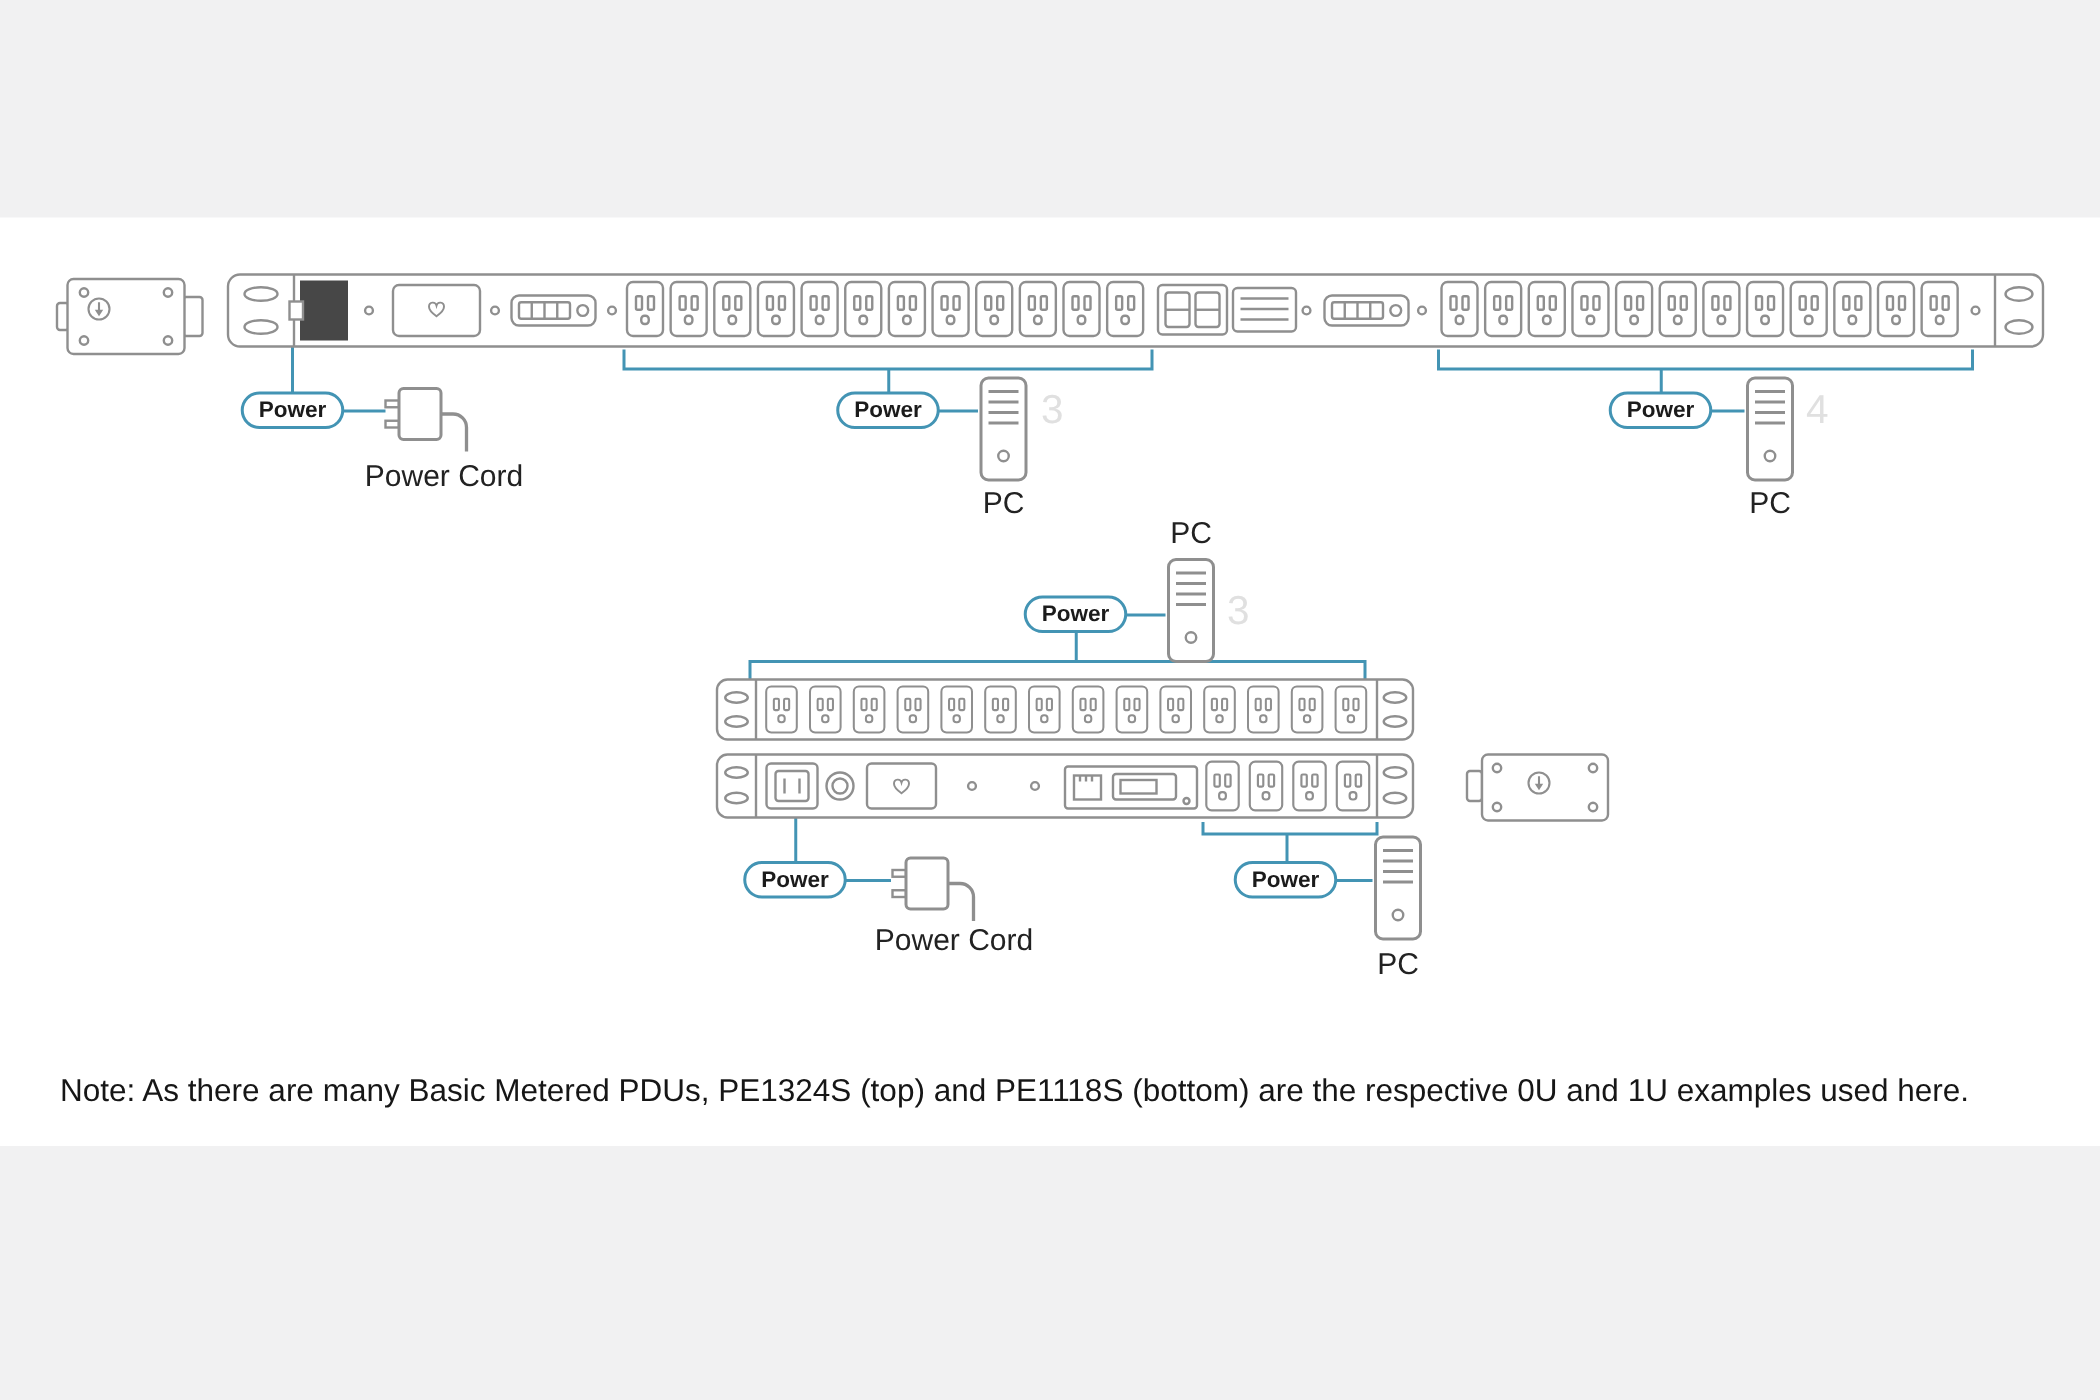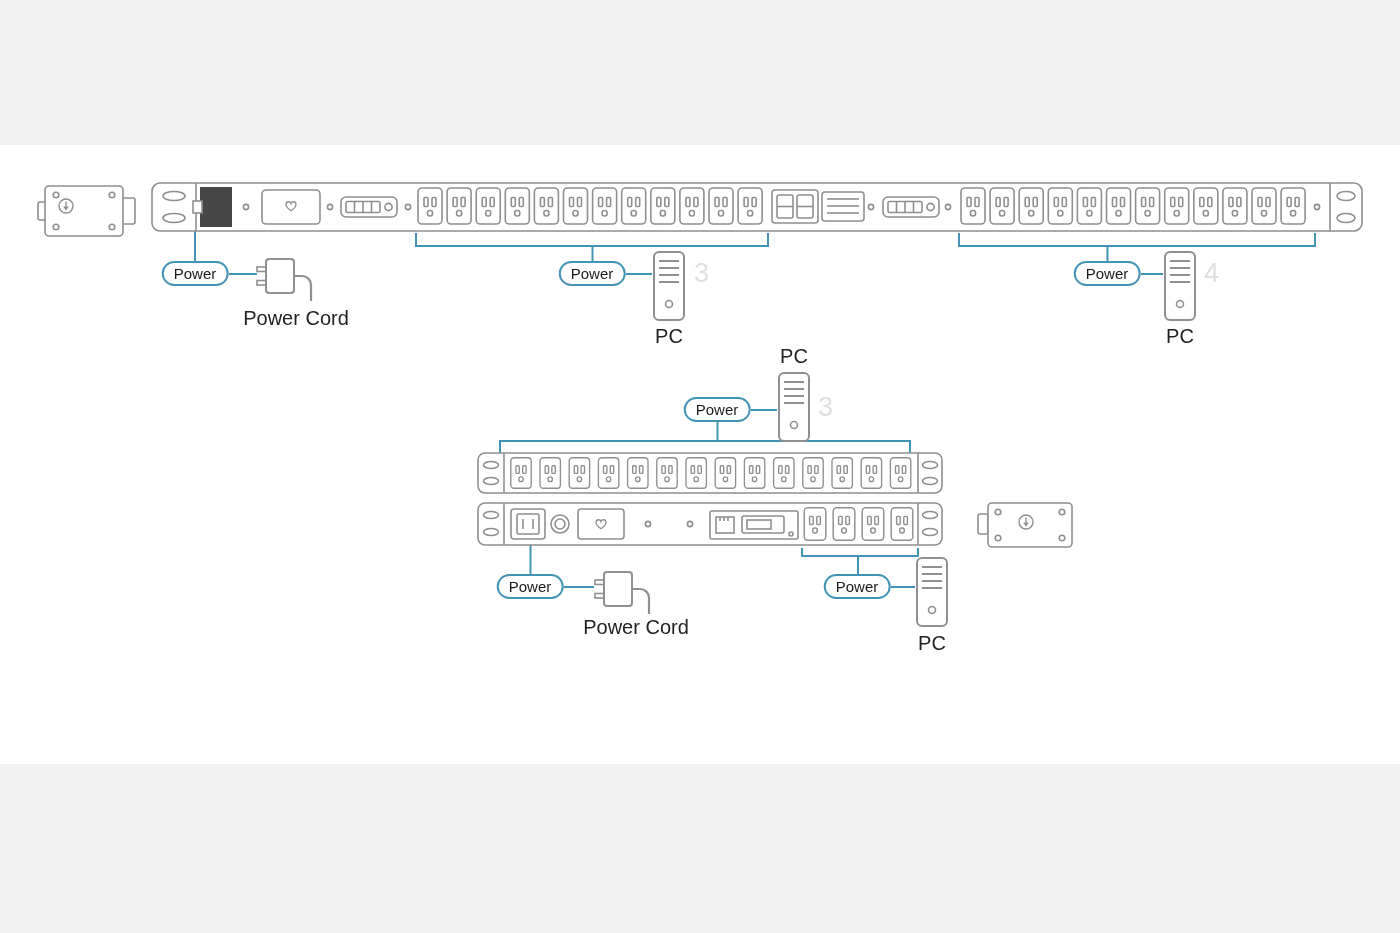--- a/index.html
+++ b/index.html
@@ -16,21 +16,21 @@
   
   .sw{stroke:var(--line);fill:#fff;stroke-width:1.6;}
   .sn{stroke:var(--line);fill:none;stroke-width:1.6;}
   .sf{fill:var(--line);stroke:none;}
   .dark{fill:#474747;stroke:none;}
   .teal line,.teal polyline{stroke:var(--accent);fill:none;stroke-width:2;}
 
   .pill{
     position:absolute;transform:translateX(-50%);
     background:#fff;border:2px solid var(--accent);border-radius:14px;
-    padding:2px 10px;font-size:15px;font-weight:normal;color:#1b1b1b;
+    padding:2px 10px;font-size:15px;font-weight:bold;color:#1b1b1b;
     white-space:nowrap;line-height:1.15;z-index:3;
   }
   .lbl{
     position:absolute;transform:translateX(-50%);
     font-size:20px;color:#222;white-space:nowrap;z-index:3;
   }
   .step{
     position:absolute;font-size:27px;color:#e0e0e0;z-index:2;
   }
   .note{
@@ -266,13 +266,14 @@
   <div class="pill" style="left:530px;top:574px">Power</div>
   <div class="pill" style="left:857px;top:574px">Power</div>
 
   <div class="lbl" style="left:296px;top:307px">Power Cord</div>
   <div class="lbl" style="left:636px;top:616px">Power Cord</div>
   <div class="lbl" style="left:669px;top:325px">PC</div>
   <div class="lbl" style="left:1180px;top:325px">PC</div>
   <div class="lbl" style="left:794px;top:345px">PC</div>
   <div class="lbl" style="left:932px;top:632px">PC</div>
 
+  <div class="note">Note: As there are many Basic Metered PDUs, PE1324S (top) and PE1118S (bottom) are the respective 0U and 1U examples used here.</div>
 </div>
 
 </body></html>

